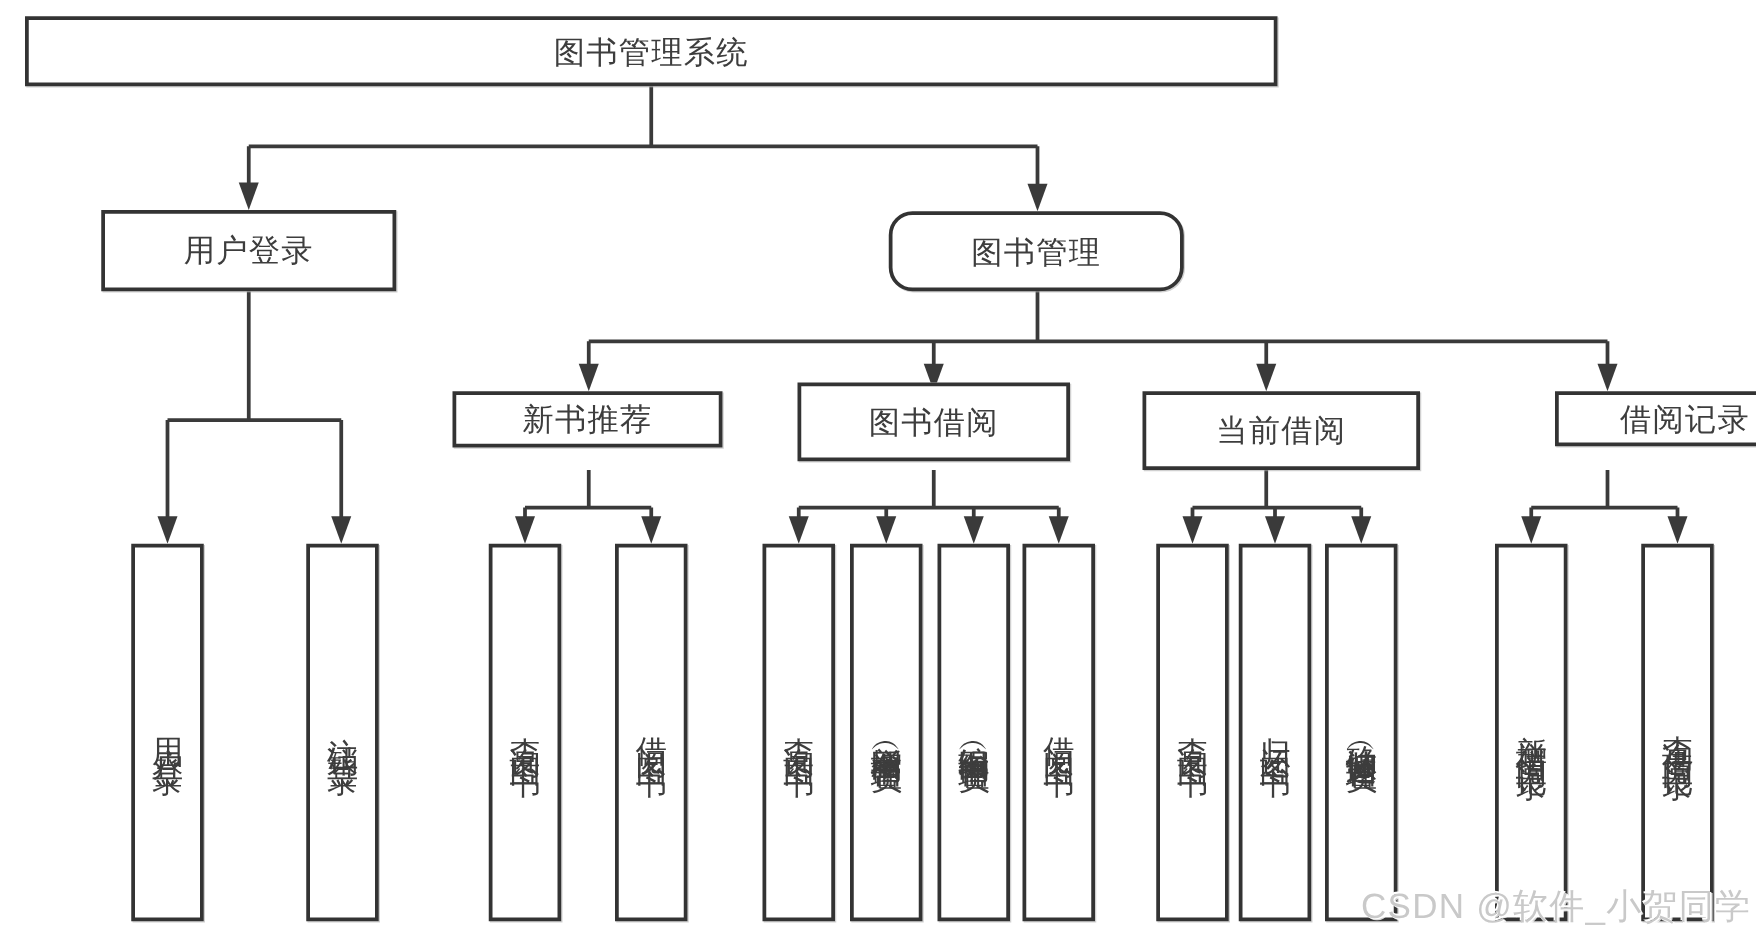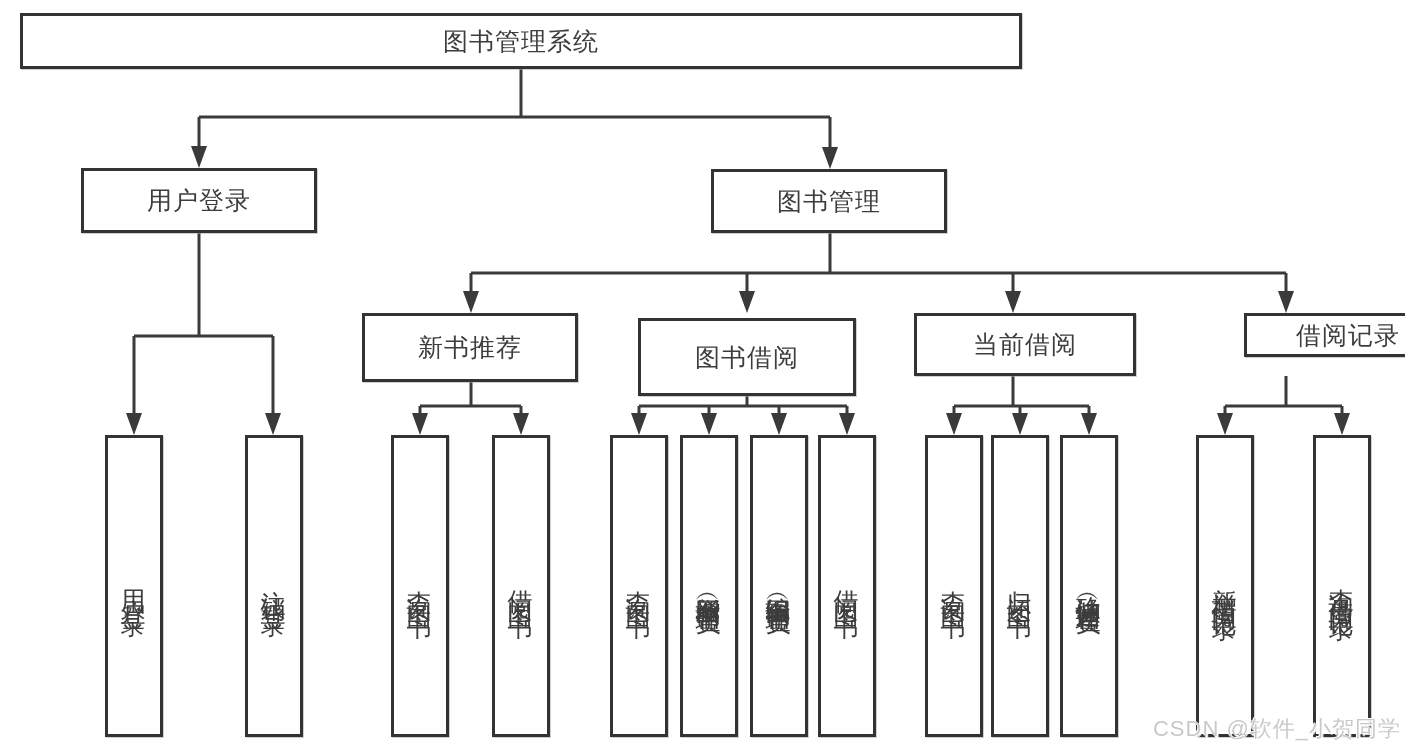--- a/index.html
+++ b/index.html
@@ -36,21 +36,21 @@
     top: 435px;
     height: 302px;
   }
   .sp4 { letter-spacing: 8px; }
   .sp6 { letter-spacing: 6px; }
   .sp9 { letter-spacing: 2px; }
   .watermark {
     position: absolute;
     right: 4px;
     bottom: 3px;
-    font-size: 22px;
+    font-size: 28px;
     color: #c9c9c9;
     letter-spacing: 1px;
     text-shadow: 1px 1px 0 #ffffff, -1px -1px 0 #ffffff, 2px 2px 0 rgba(255,255,255,0.8);
     white-space: nowrap;
     margin-left: 32px;
   }
 </style>
 </head>
 <body>
 
@@ -83,24 +83,24 @@
       <polygon points="1012,413 1028,413 1020,435"></polygon>
       <polygon points="1081,413 1097,413 1089,435"></polygon>
       <polygon points="1217,413 1233,413 1225,435"></polygon>
       <polygon points="1334,413 1350,413 1342,435"></polygon>
     </g>
   </svg>
 
   <div class="hbox" style="left:20px; top:13px; width:1002px; height:56px;">图书管理系统</div>
 
   <div class="hbox" style="left:81px; top:168px; width:236px; height:65px;">用户登录</div>
-  <div class="hbox" style="left:711px; top:169px; width:236px; height:64px;">图书管理</div>
+  <div class="hbox" style="left:711px; top:169px; width:236px; height:64px;border-radius:19px;">图书管理</div>
 
-  <div class="hbox" style="left:362px; top:313px; width:216px; height:69px;">新书推荐</div>
-  <div class="hbox" style="left:638px; top:318px; width:218px; height:78px;">图书借阅</div>
+  <div class="hbox" style="left:362px; top:313px; width:216px; height:45px;">新书推荐</div>
+  <div class="hbox" style="left:638px; top:306px; width:218px; height:63px;">图书借阅</div>
   <div class="hbox" style="left:902px; top:313px; width:222px; height:63px;margin-left:12px;">当前借阅</div>
   <div class="hbox" style="left:1244px; top:313px; width:208px; height:44px;">借阅记录</div>
 
   <div class="vbox sp4" style="left:105px;">用户登录</div>
   <div class="vbox sp4" style="left:245px;">注销登录</div>
 
   <div class="vbox sp4" style="left:391px;">查询图书</div>
   <div class="vbox sp4" style="left:492px;">借阅图书</div>
 
   <div class="vbox sp4" style="left:610px;">查询图书</div>

